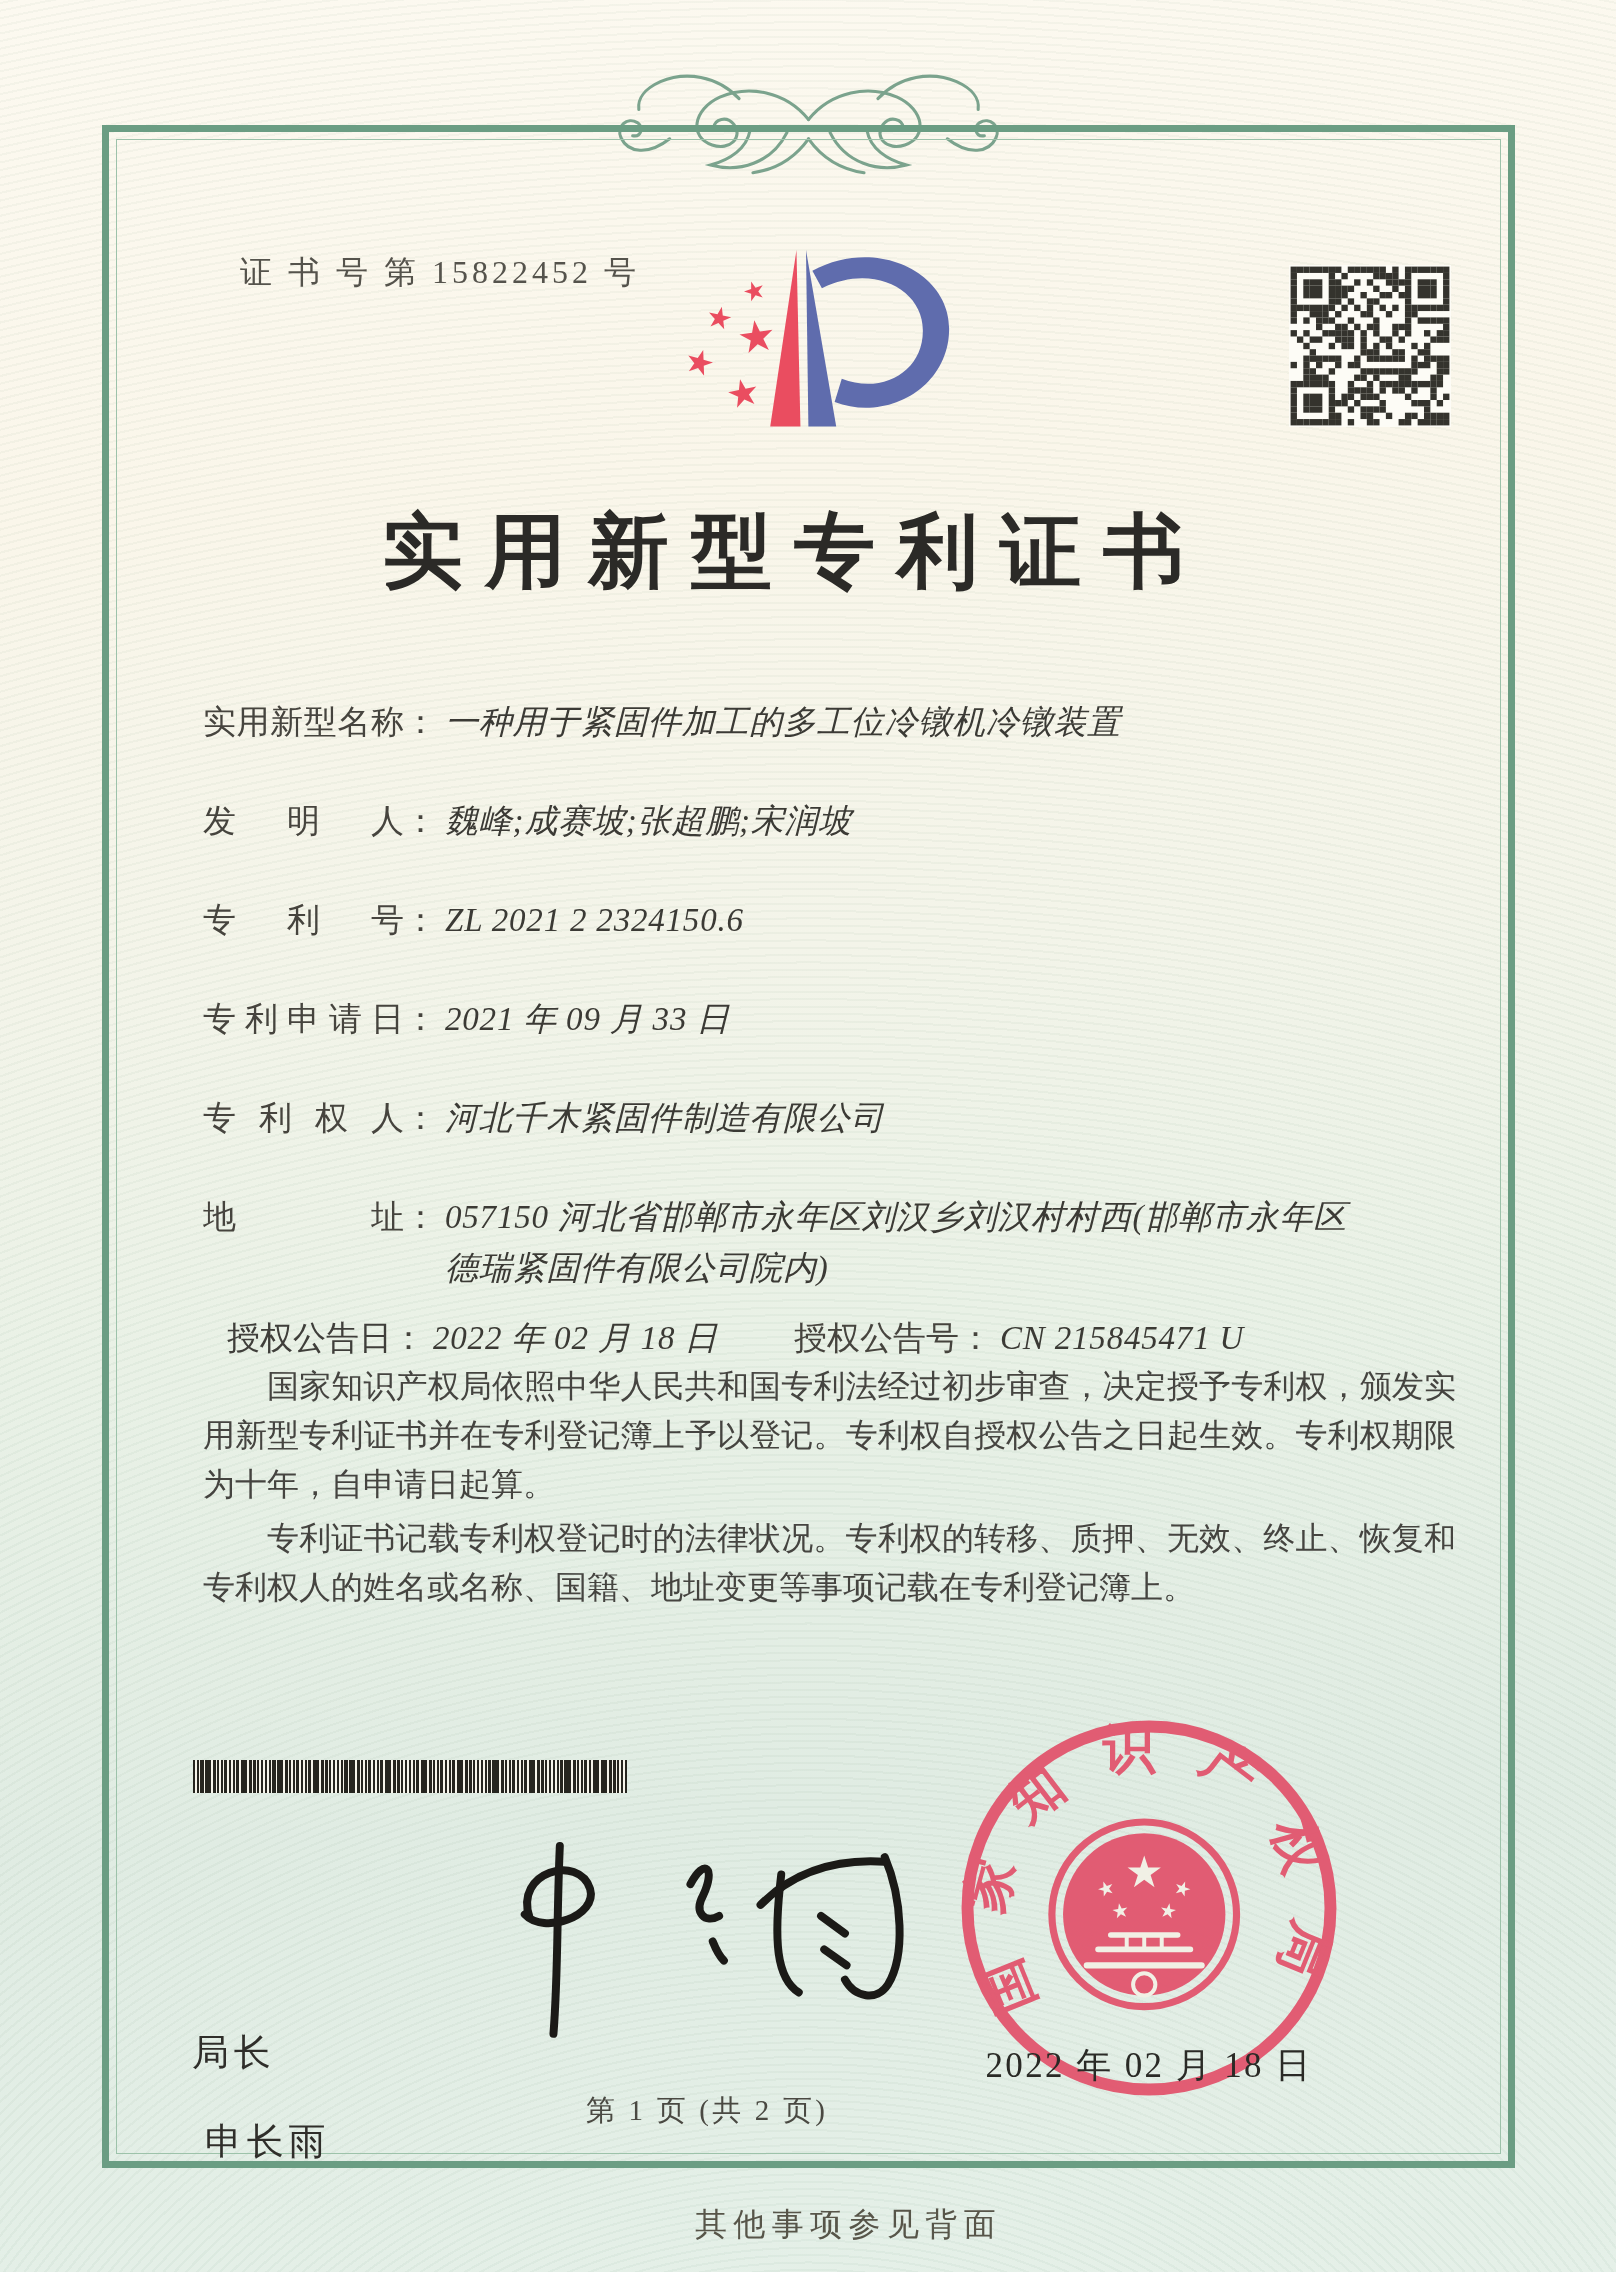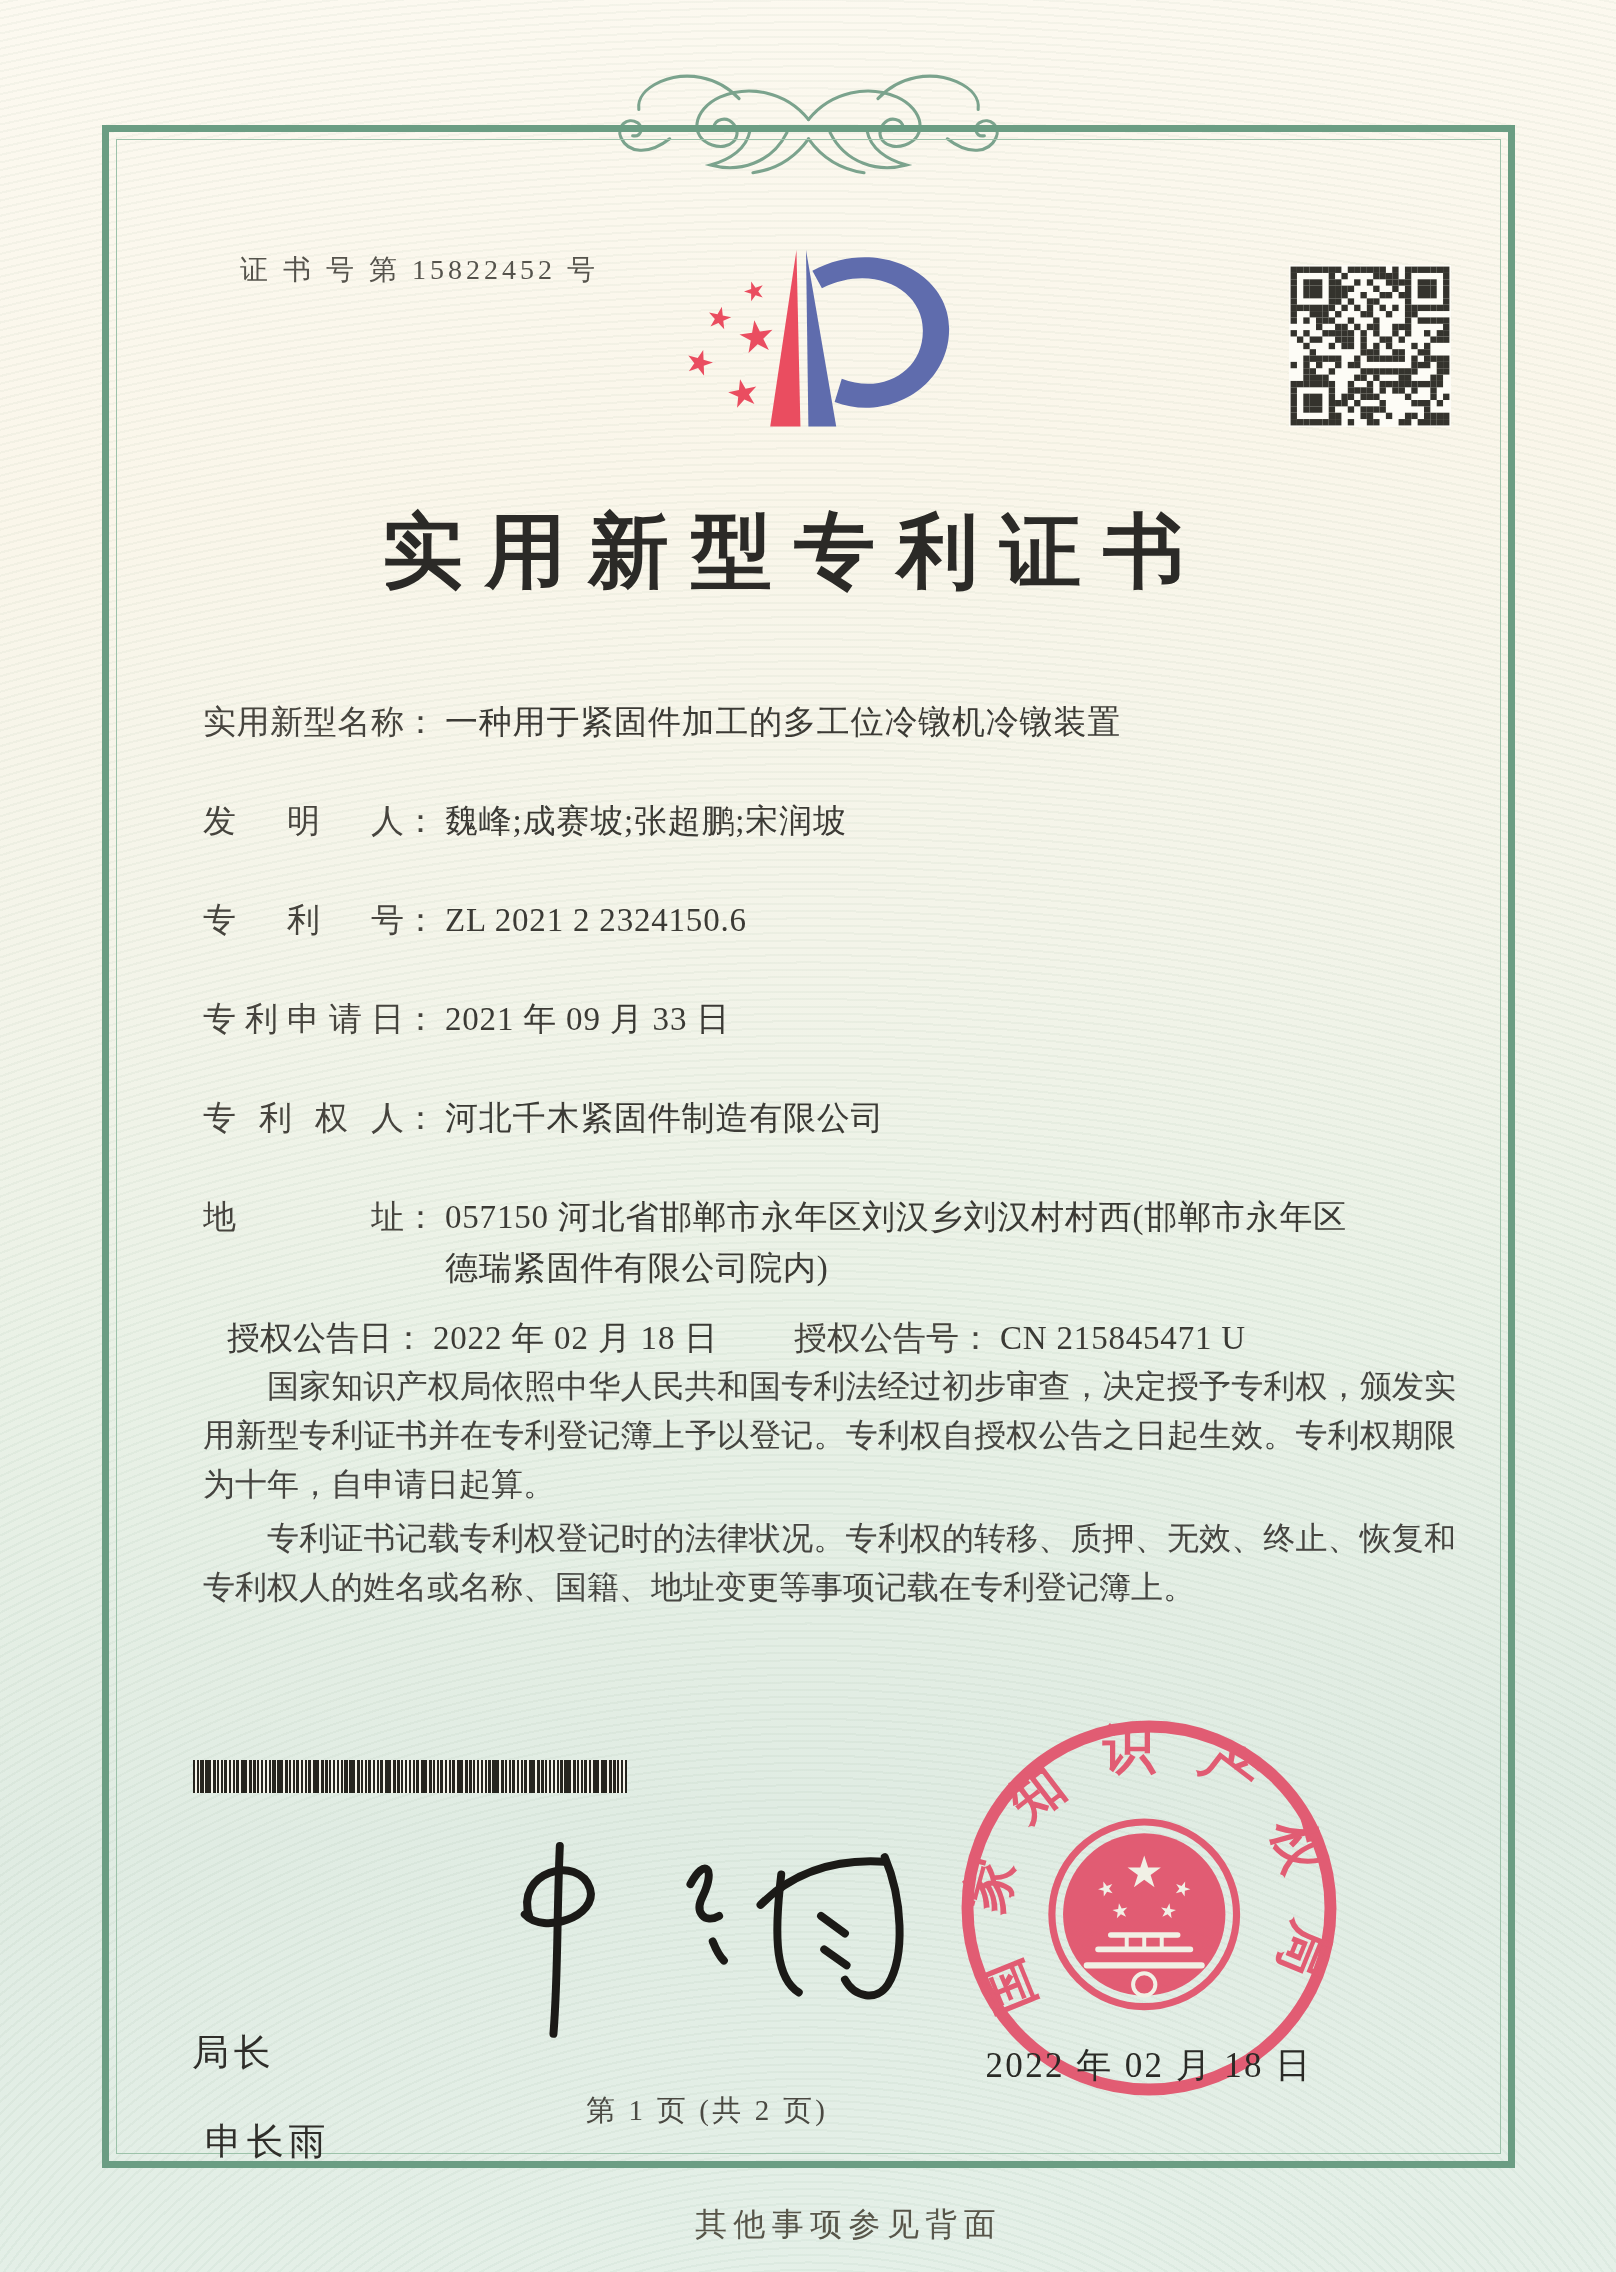--- a/index.html
+++ b/index.html
@@ -21,35 +21,35 @@
   .frame{
     position:absolute;left:102px;top:125px;width:1413px;height:2043px;
     border:7.2px solid #6b9d83;box-sizing:border-box;
   }
   .frame::before{
     content:"";position:absolute;inset:7.2px;border:1.6px solid #9dc2aa;
   }
   .flourish{position:absolute;left:554px;top:44px;width:509px;height:151px;}
   .cert-no{
     position:absolute;left:240px;top:251px;
-    font-size:28px;letter-spacing:4px;color:#55534c;
+    font-size:32px;letter-spacing:4px;color:#55534c;
   }
   .logo{position:absolute;left:678px;top:231px;width:318px;height:248px;}
   .qr{position:absolute;left:1289px;top:265px;width:162px;height:162px;background:#fdfcf6;}
   .title{
     position:absolute;left:0;top:498px;width:1566px;text-align:center;
     font-size:81px;font-weight:bold;color:#2b2a27;letter-spacing:22px;
     text-indent:22px;
   }
   .fields{position:absolute;left:203px;top:697px;width:1265px;color:#3f3e3a;}
   .frow{font-size:33px;line-height:51px;margin-bottom:48px;white-space:nowrap;}
   .frow.address{margin-bottom:19px;white-space:normal;}
   .fl{display:inline-block;width:201px;text-align:justify;text-align-last:justify;color:#46443e;vertical-align:top;}
   .fcolon{color:#46443e;}
-  .fv{padding-left:8px;letter-spacing:0.8px;color:#3b3a35;}
+  .fv{padding-left:8px;letter-spacing:0.8px;color:#3b3a35;font-style:italic;}
   .address .fv{display:inline-block;width:927px;vertical-align:top;line-height:51px;}
   .grant-row{font-size:33px;line-height:51px;white-space:nowrap;color:#3f3e3a;margin-left:24px;}
   .grant-no-label{margin-left:76px;color:#46443e;}
   .paras{
     position:absolute;left:203px;top:1362px;width:1253px;
     font-size:32px;line-height:49px;color:#454440;text-align:justify;
   }
   .paras p{margin:0 0 4.8px 0;text-indent:64px;}
   .barcode{
     position:absolute;left:193px;top:1760px;width:434px;height:33px;

